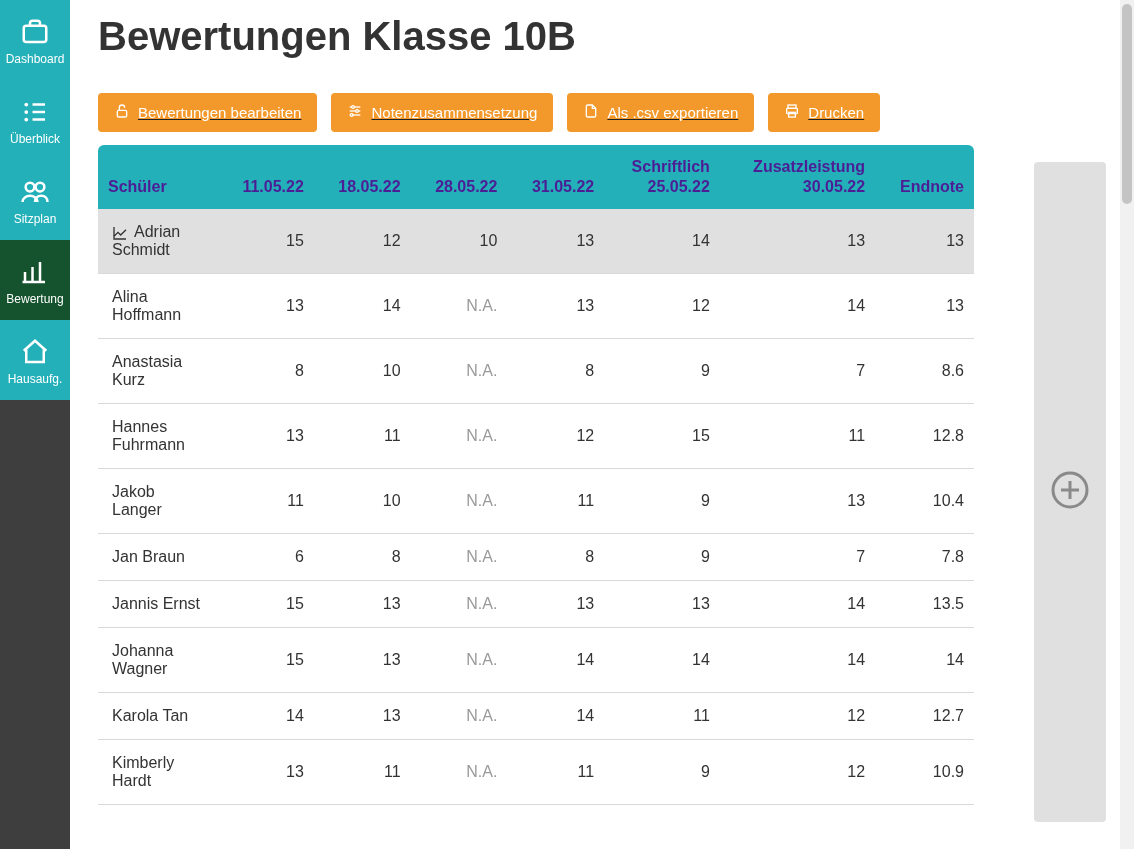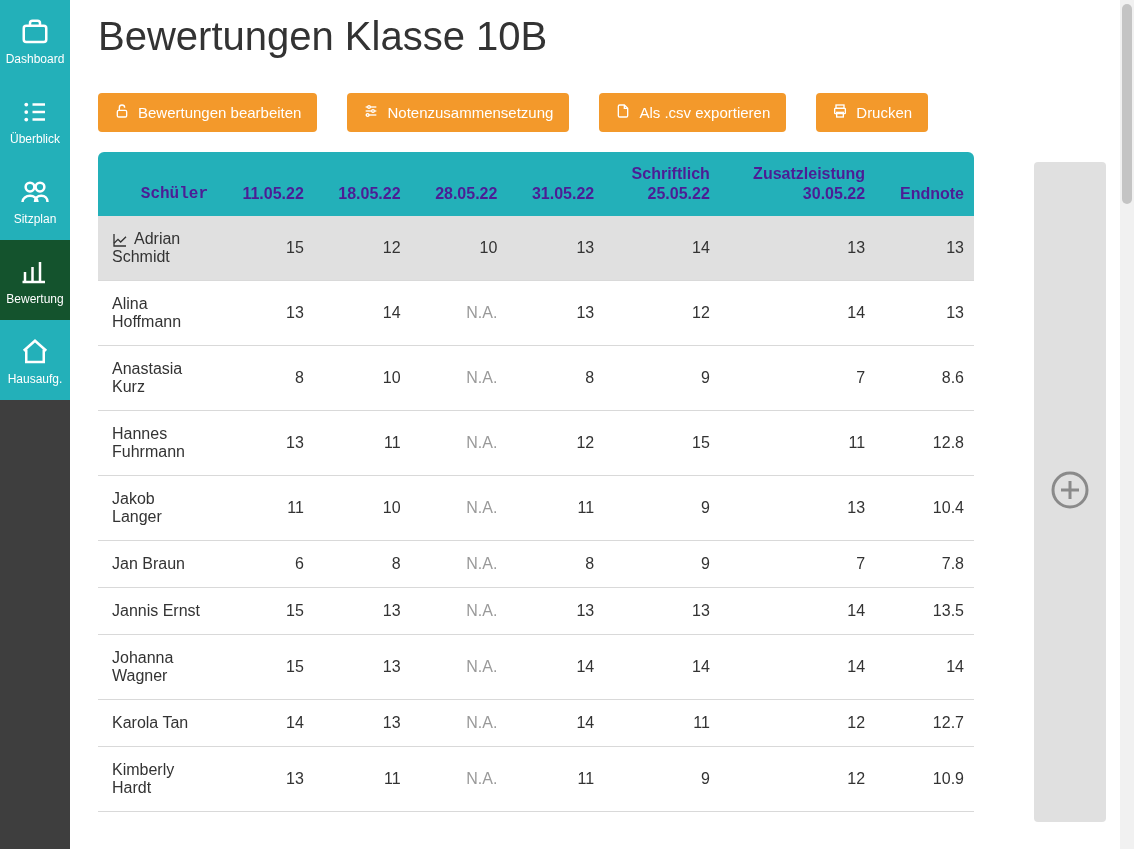--- a/index.html
+++ b/index.html
@@ -44,28 +44,29 @@
 
   
   .main {
     flex: 1;
     padding: 14px 28px 0 28px;
     overflow: hidden;
     position: relative;
   }
   h1.page-title {
     font-size: 40px;
-    font-weight: 400;
+    font-weight: 700;
     color: #333;
     margin-bottom: 34px;
   }
   .toolbar {
     display: flex;
-    gap: 30px;
-    margin-bottom: 20px;
+    gap: 14px;
+    margin-bottom: 13px;
+    text-decoration: underline;
   }
   .btn {
     background: #f3992b;
     color: #ffffff;
     border: none;
     border-radius: 4px;
     padding: 10px 16px;
     font-size: 15px;
     display: inline-flex;
     align-items: center;
@@ -89,21 +90,21 @@
   thead th {
     background: #23b0b9;
     color: #4c1d95;
     font-weight: 700;
     padding: 12px 10px;
     text-align: right;
     vertical-align: bottom;
     font-size: 16px;
     line-height: 1.25;
   }
-  thead th:first-child { text-align: right; font-family: Liberation Mono, monospace; }
+  thead th:first-child { text-align: left; }
   tbody td {
     padding: 14px 10px;
     text-align: right;
     border-bottom: 1px solid #d9d9d9;
     vertical-align: middle;
     color: #333;
   }
   tbody td:first-child {
     text-align: left;
     padding-left: 14px;

